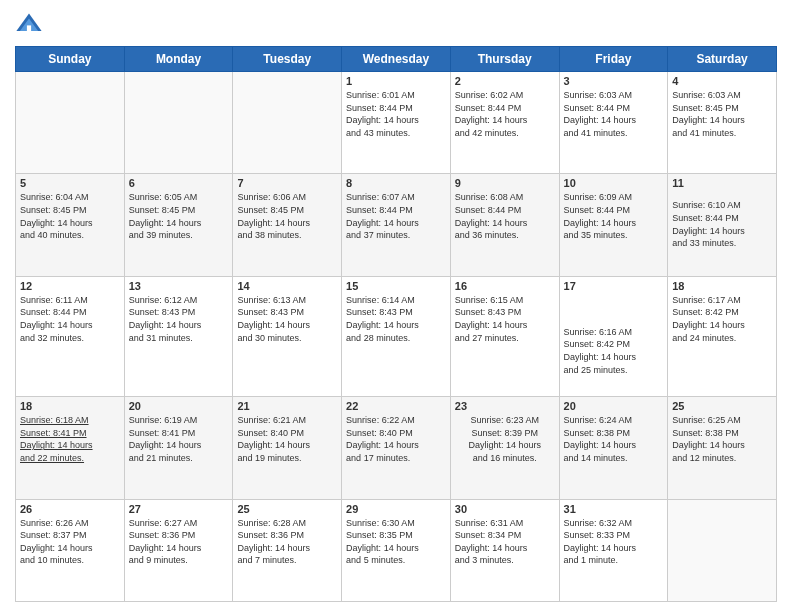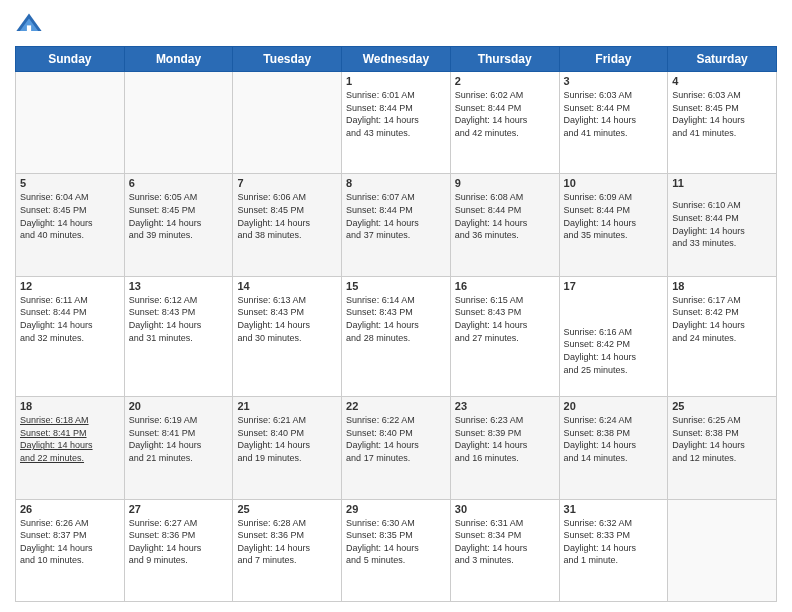--- a/index.html
+++ b/index.html
@@ -296,21 +296,21 @@
           </td>
           <td>
             <span class="day-num">22</span>
             <div class="day-info" style="white-space: pre-line;">Sunrise: 6:22 AM
 Sunset: 8:40 PM
 Daylight: 14 hours
 and 17 minutes.</div>
           </td>
           <td>
             <span class="day-num">23</span>
-            <div class="day-info" style="white-space: pre-line;">Sunrise: 6:23 AM
+            <div class="day-info" style="white-space: pre-line; text-align: center;">Sunrise: 6:23 AM
 Sunset: 8:39 PM
 Daylight: 14 hours
 and 16 minutes.</div>
           </td>
           <td>
             <span class="day-num">20</span>
             <div class="day-info" style="white-space: pre-line;">Sunrise: 6:24 AM
 Sunset: 8:38 PM
 Daylight: 14 hours
 and 14 minutes.</div>

